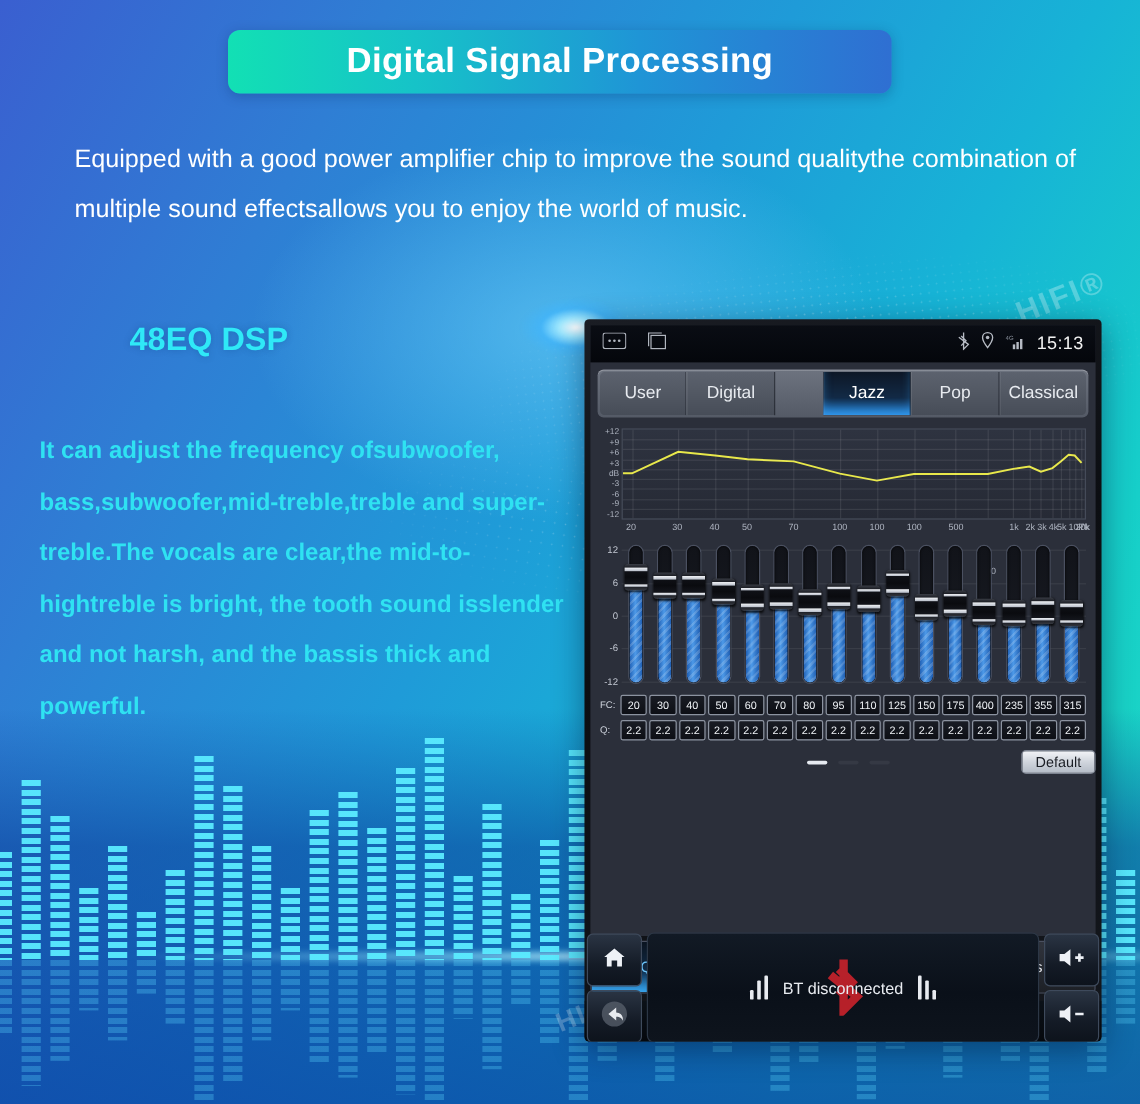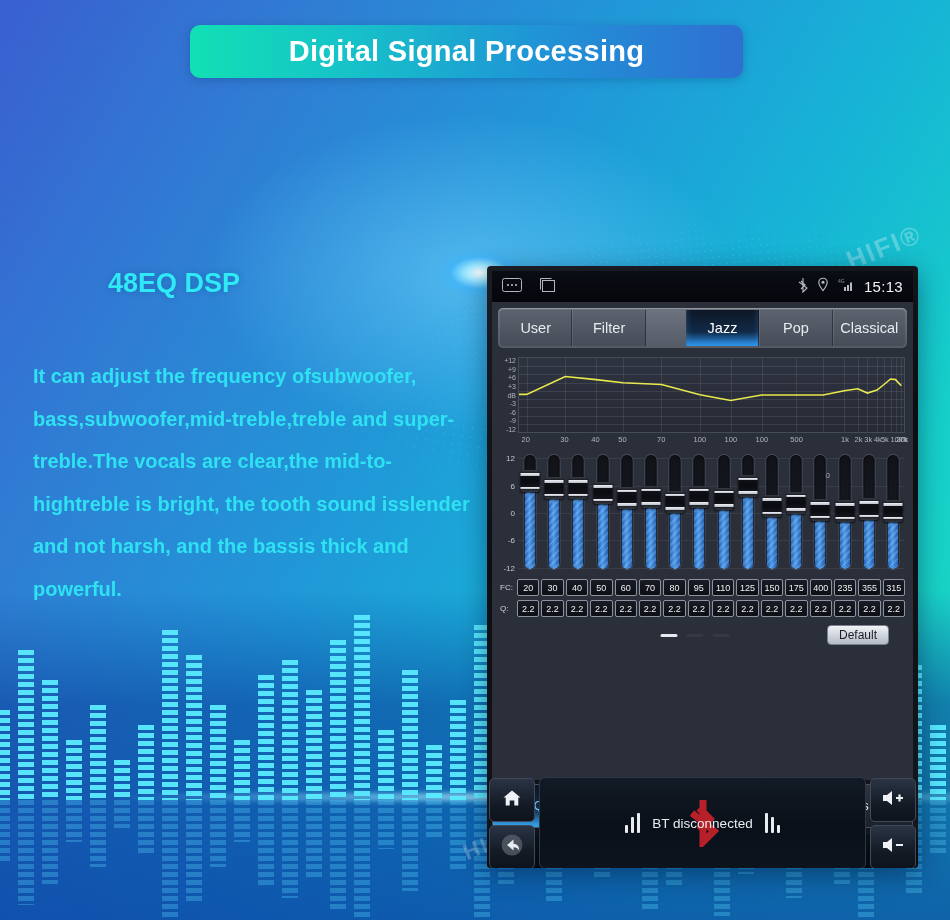--- a/index.html
+++ b/index.html
@@ -218,21 +218,21 @@
   .valrow .lbl { width:17px; font-size:8px; color:#cfd4dd; text-align:right; padding-right:14px; }
   .cells { flex:1; display:flex; gap:2px; }
   .cell {
     flex:1; height:17px; border-radius:2px;
     background: linear-gradient(to bottom,#191c24 0%, #0d0f15 100%);
     border:1px solid #8c93a0;
     color:#eef1f5; font-size:9px;
     display:flex; align-items:center; justify-content:center;
   }
 
-  .bottomrow { display:flex; align-items:center; margin:7px 24px 0 8px; height:22px; position:relative; }
+  .bottomrow { display:flex; align-items:center; margin:7px 0 0 8px; height:22px; position:relative; }
   .dots { position:absolute; left:50%; transform:translateX(-50%); display:flex; gap:9px; }
   .dot { width:17px; height:3px; border-radius:2px; background:#353944; }
   .dot.on { background:#e6eaf0; }
   .defbtn {
     margin-left:auto; padding:2px 11px; border-radius:4px;
     background: linear-gradient(to bottom,#f2f4f7 0%, #cfd4dc 52%, #b5bcc7 100%);
     border:1px solid #7c8390;
     color:#1b1e25; font-size:12px;
   }
 
@@ -341,20 +341,21 @@
       <div class="col" style="left: 858px; height: 180px;"></div>
       <div class="col" style="left: 882px; height: 95px;"></div>
       <div class="col" style="left: 906px; height: 135px;"></div>
       <div class="col" style="left: 930px; height: 75px;"></div>
     </div>
 
   <div class="banner">
     <span>Digital Signal Processing</span>
   </div>
 
+  <div class="intro">Equipped with a good power amplifier chip to improve the sound qualitythe combination of multiple sound effectsallows you to enjoy the world of music.</div>
 
   <div class="h2">48EQ DSP</div>
 
   <div class="para">It can adjust the frequency ofsubwoofer, bass,subwoofer,mid-treble,treble and super-treble.The vocals are clear,the mid-to-hightreble is bright, the tooth sound isslender and not harsh, and the bassis thick and powerful.</div>
 
   <div class="wm w1">HIFI®</div>
   <div class="wm w2">HIFI®</div>
 
   <div class="device">
     <div class="screen">
@@ -398,21 +399,21 @@
           </span>
           <span class="sb-time">15:13</span>
         </div>
       </div>
 
       <div class="presets" id="presets">
           <div class="preset">
             <span>User</span>
           </div>
           <div class="preset">
-            <span>Filter</span>
+            <span>Digital</span>
           </div>
           <div class="preset active">
             <span>Jazz</span>
           </div>
           <div class="preset">
             <span>Pop</span>
           </div>
           <div class="preset">
             <span>Classical</span>
           </div>

